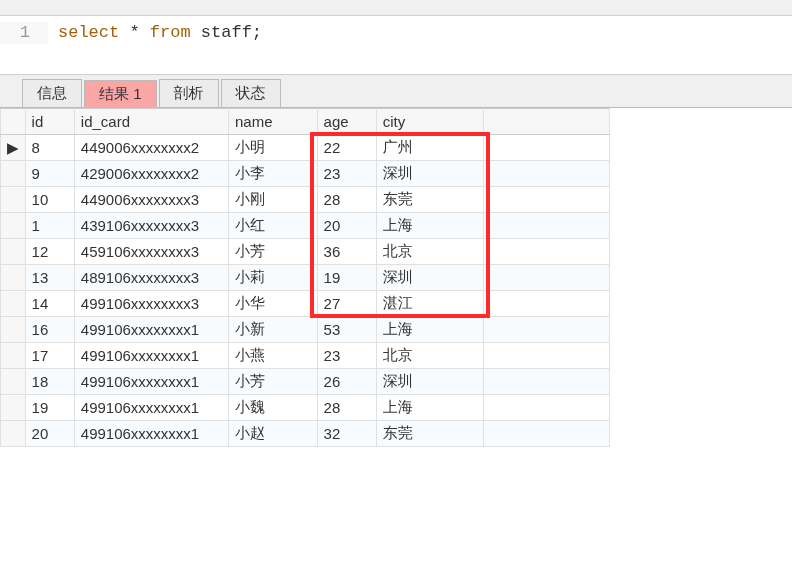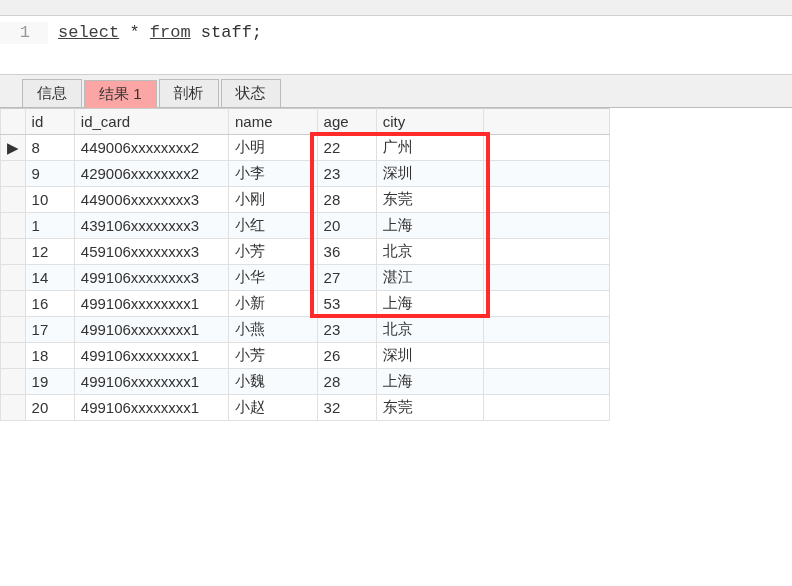--- a/index.html
+++ b/index.html
@@ -31,21 +31,21 @@
   width: 48px;
   text-align: right;
   padding-right: 18px;
   color: #999;
   background: #f8f8f8;
   user-select: none;
 }
 .code {
   padding-left: 10px;
 }
-.kw { color: #404040; text-decoration: underline; }
+.kw { color: #a16207; }
 .plain { color: #333; }
 .punct { color: #333; }
 .tabs-row {
   display: flex;
   background: #f0f0f0;
   border-bottom: 1px solid #bbb;
   padding-left: 22px;
   padding-top: 4px;
 }
 .tab {
@@ -173,20 +173,29 @@
           <td class="col-mark"></td>
           <td class="col-id">12</td>
           <td class="col-id_card">459106xxxxxxxx3</td>
           <td class="col-name">小芳</td>
           <td class="col-age">36</td>
           <td class="col-city">北京</td>
           <td class="col-filler"></td>
         </tr>
         <tr>
           <td class="col-mark"></td>
+          <td class="col-id">13</td>
+          <td class="col-id_card">489106xxxxxxxx3</td>
+          <td class="col-name">小莉</td>
+          <td class="col-age">19</td>
+          <td class="col-city">深圳</td>
+          <td class="col-filler"></td>
+        </tr>
+        <tr>
+          <td class="col-mark"></td>
           <td class="col-id">14</td>
           <td class="col-id_card">499106xxxxxxxx3</td>
           <td class="col-name">小华</td>
           <td class="col-age">27</td>
           <td class="col-city">湛江</td>
           <td class="col-filler"></td>
         </tr>
         <tr>
           <td class="col-mark"></td>
           <td class="col-id">16</td>

